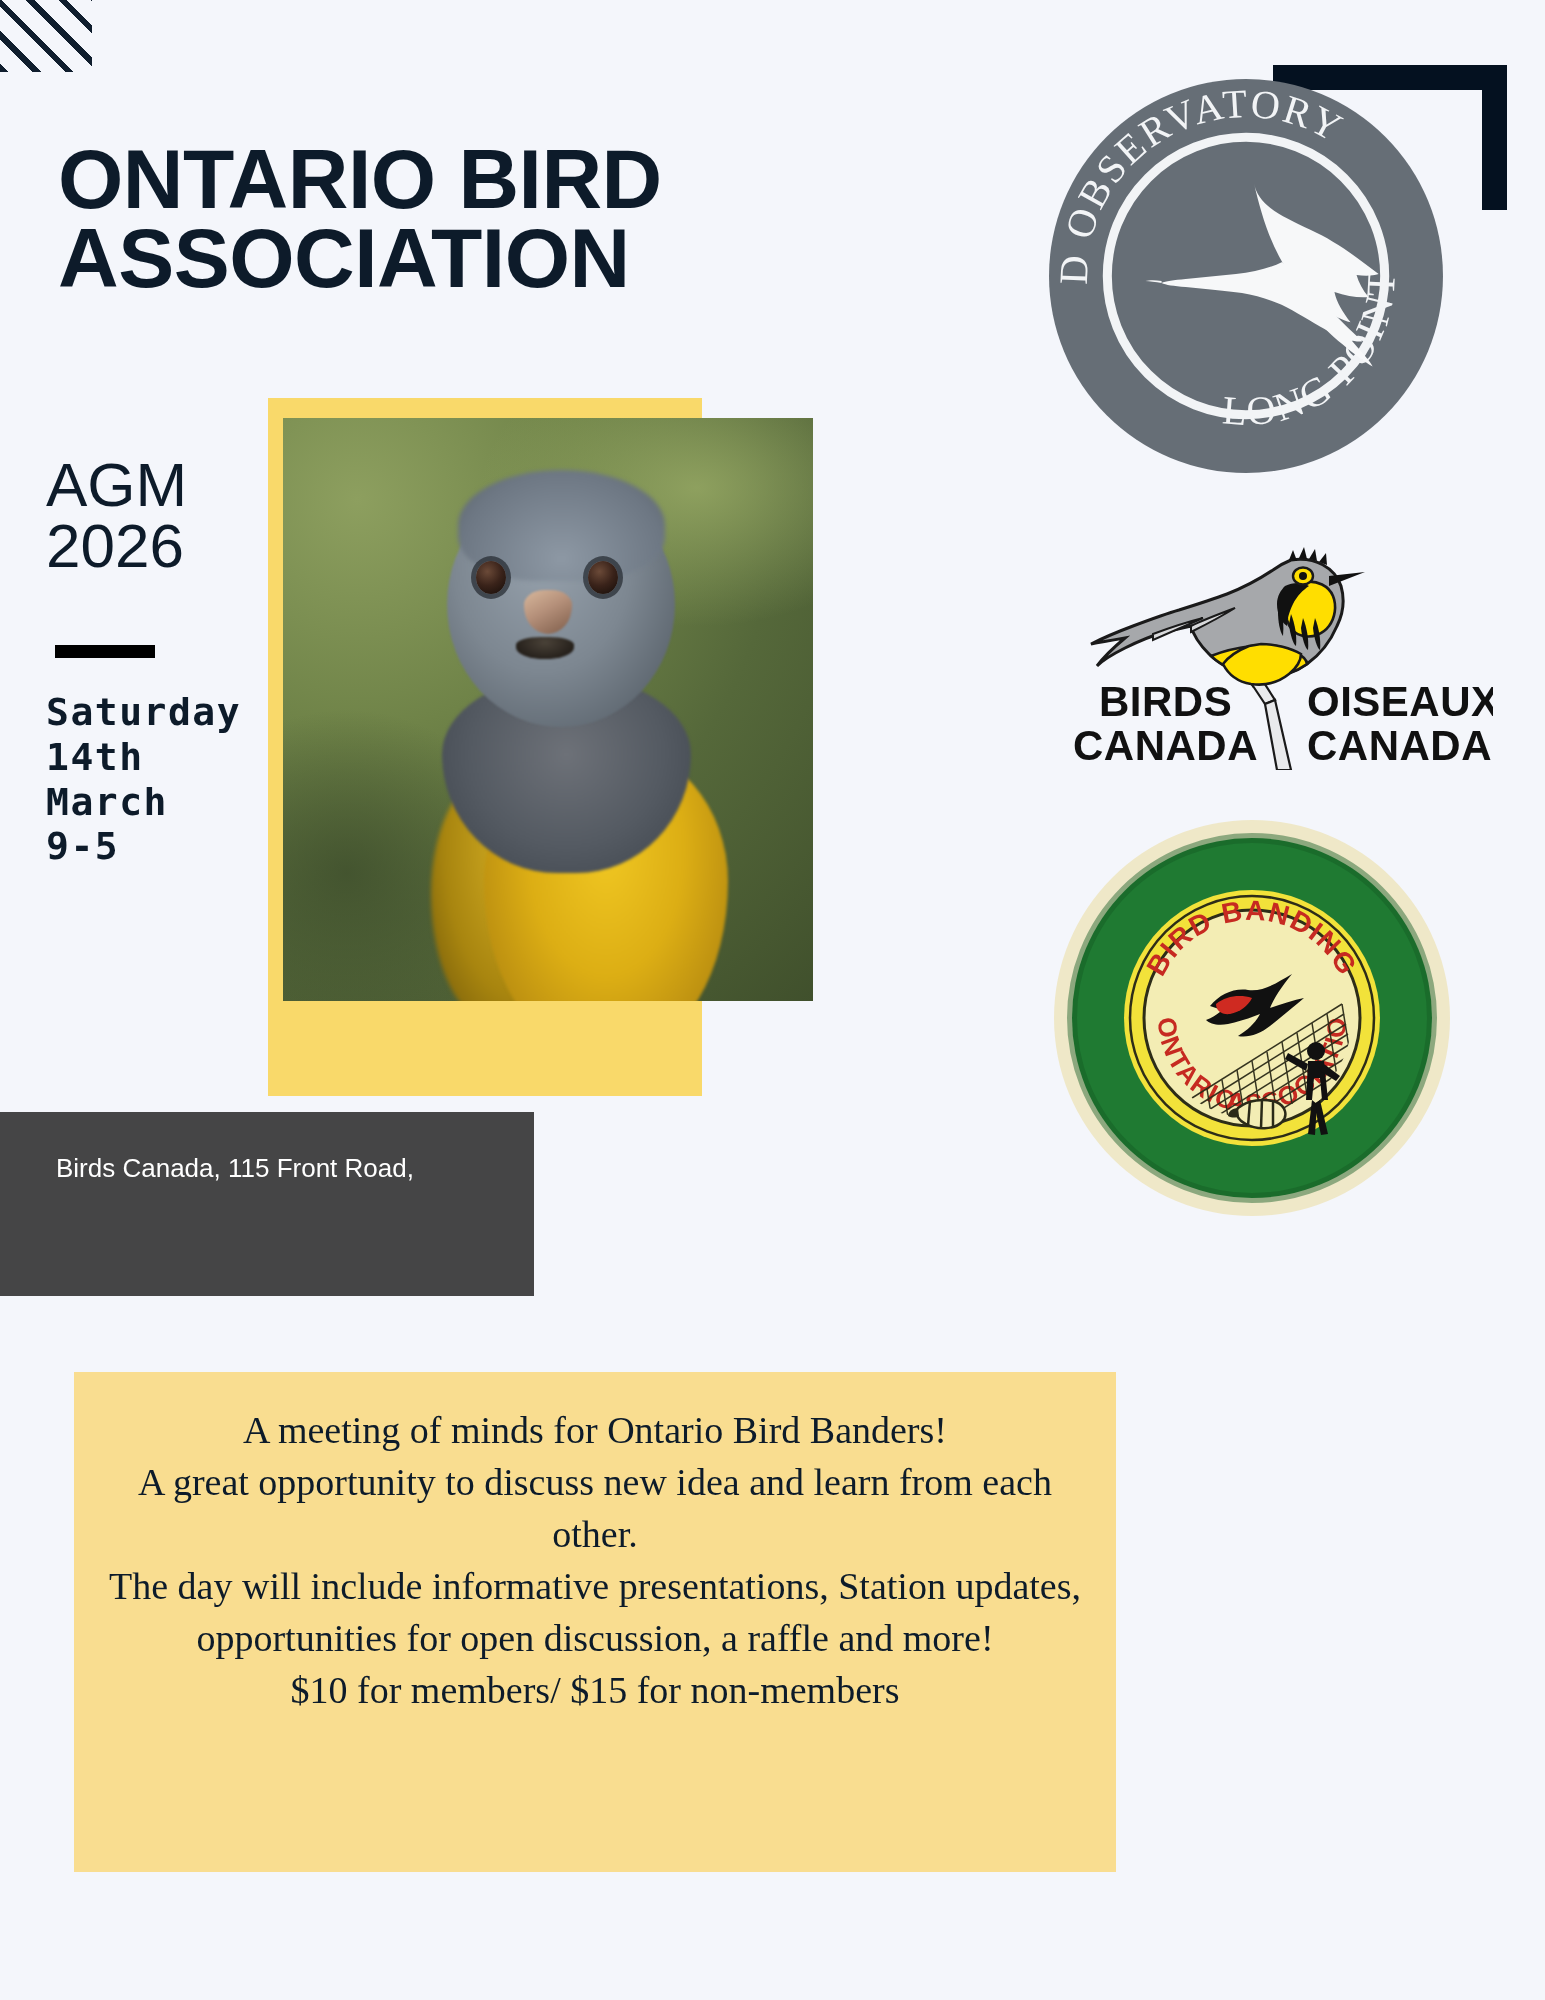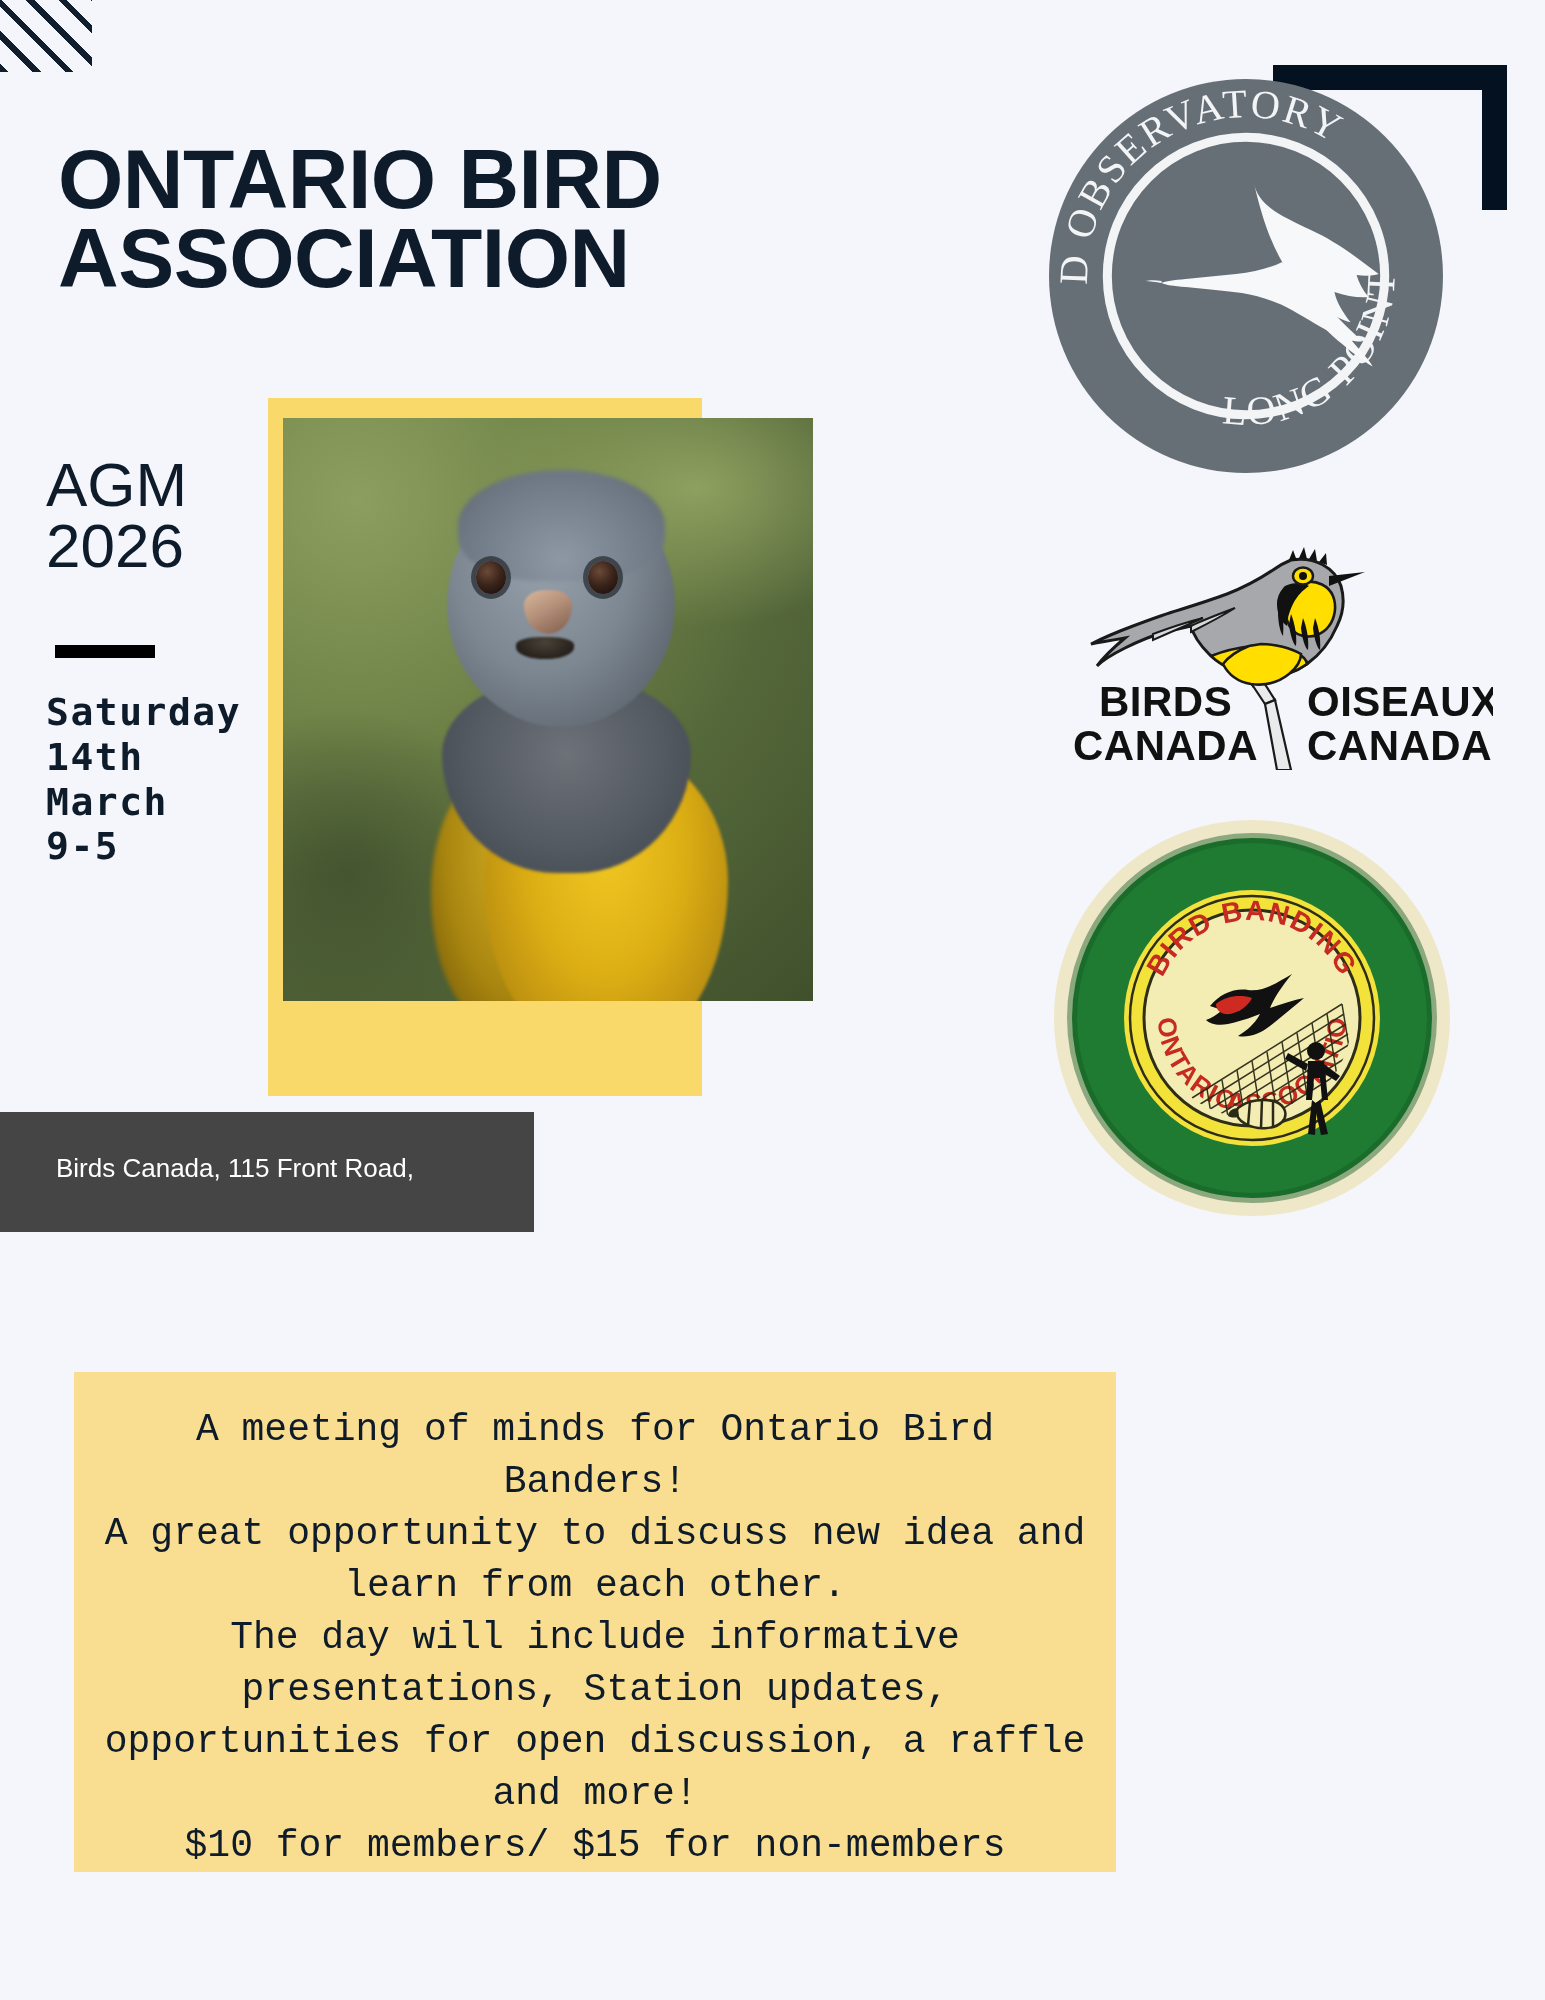--- a/index.html
+++ b/index.html
@@ -194,21 +194,21 @@
     border-radius: 50% 50% 58% 58% / 40% 40% 60% 60%;
     filter: blur(1px);
   }
 
   
   .address {
     position: absolute;
     left: 0px;
     top: 1112px;
     width: 534px;
-    height: 120px;
+    height: 184px;
     background: rgba(40,40,40,0.86);
     color: #ffffff;
     font-family: "Liberation Sans", sans-serif;
     font-size: 26px;
     line-height: 1.42;
     padding: 38px 0 0 56px;
     box-sizing: border-box;
   }
   .address span { display: block; white-space: nowrap; }
 
@@ -241,21 +241,21 @@
 
   
   .infobox {
     position: absolute;
     left: 74px;
     top: 1372px;
     width: 1042px;
     height: 500px;
     background: #f9dd90;
     color: #0d1b2a;
-    font-family: Liberation Mono, monospace;
+    font-family: Liberation Serif, serif;
     font-size: 38px;
     line-height: 1.37;
     text-align: center;
     padding: 32px 22px 0 22px;
     box-sizing: border-box;
   }
   .infobox p { margin: 0; }
 </style>
 </head>
 <body>

